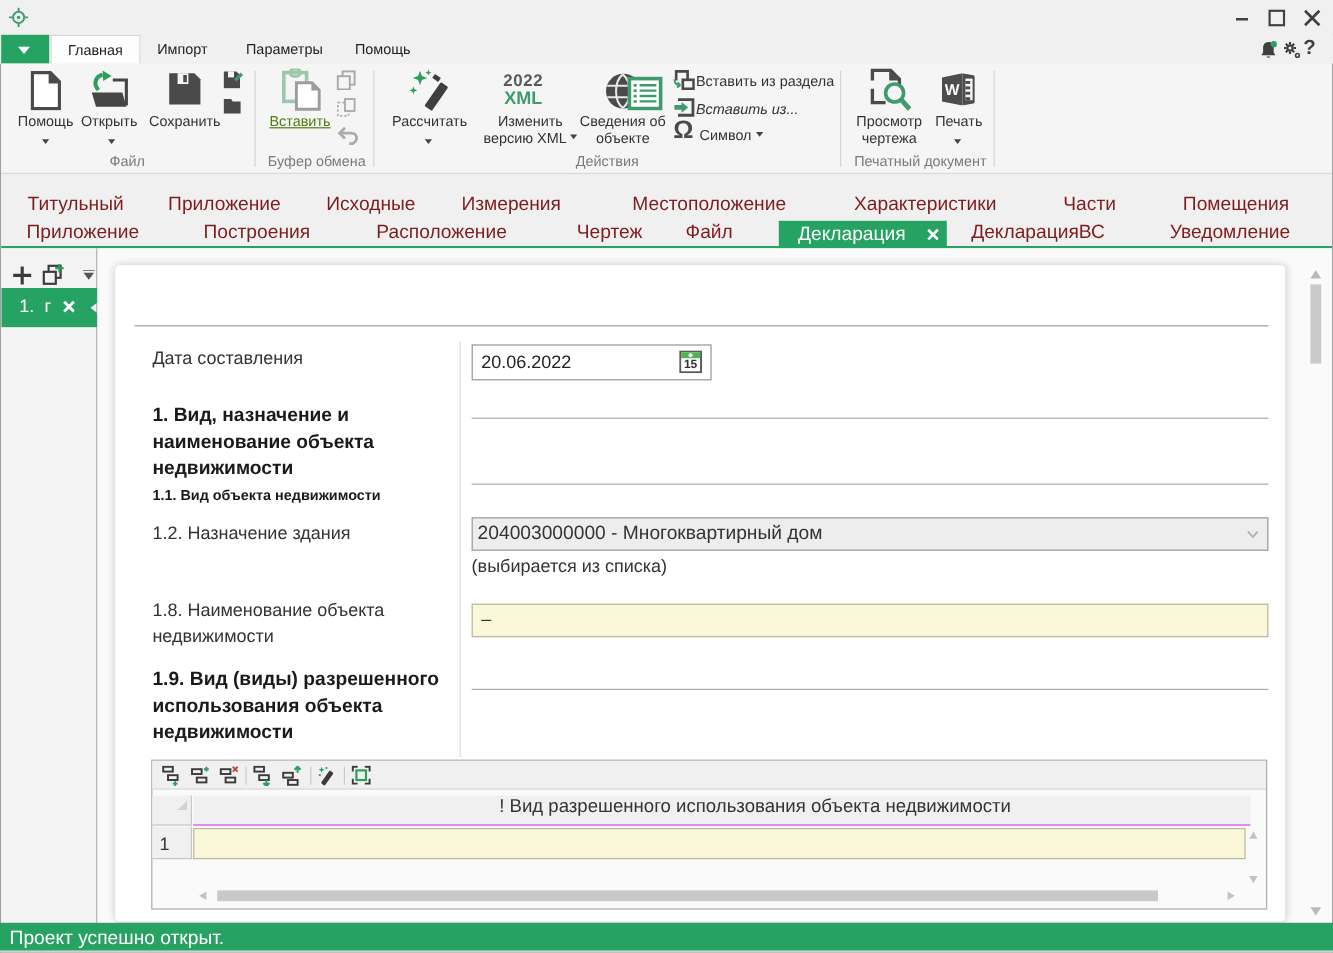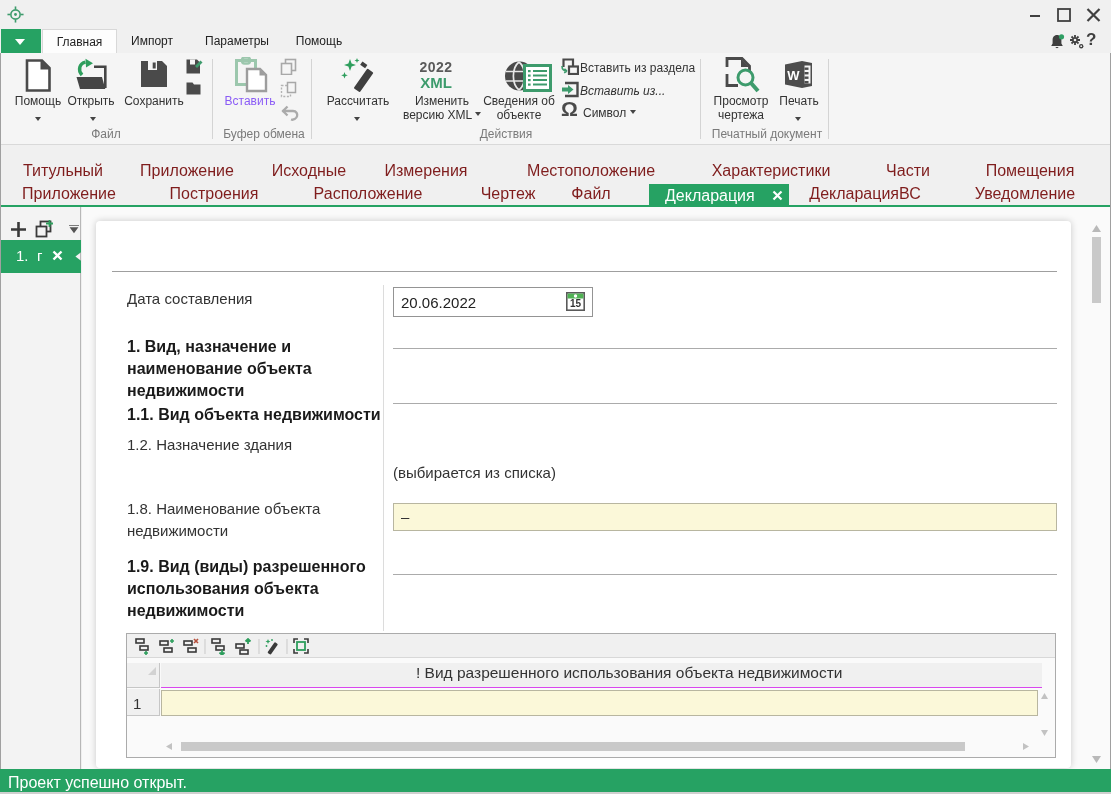--- a/index.html
+++ b/index.html
@@ -16,21 +16,21 @@
   .menurow { position:absolute; left:0; top:29px; width:100%; height:24px; background:#f0f0f0; }
   .appbtn { position:absolute; left:1px; top:0px; width:40px; height:24px; background:#26a263; }
   .appbtn:after { content:""; position:absolute; left:14px; top:10px; border:5px solid transparent; border-top:6px solid #fff; }
   .mtab { position:absolute; top:0; height:24px; font-size:12px; color:#222; display:flex; align-items:center; justify-content:center; }
   .mtab.active { background:#fdfdfd; border:1px solid #d8d8d8; border-bottom:none; }
 
   
   .ribbon { position:absolute; left:1px; top:53px; width:1109px; height:92px; background:#f5f5f5; border-bottom:1px solid #d9d9d9; }
   .rsep { position:absolute; top:6px; height:80px; width:1px; background:#d4d4d4; }
   .rlabel { position:absolute; font-size:12px; color:#333; text-align:center; }
-  .rlabel.dis { color:#8b5cf6; }
+  .rlabel.dis { color:#4d7c0f;text-decoration:underline; }
   .rgroup { position:absolute; font-size:12px; color:#7a7a7a; text-align:center; bottom:3px; }
   .drop { display:inline-block; width:0; height:0; border:3.5px solid transparent; border-top:4px solid #444; vertical-align:middle; }
 
   
   .sectabs { position:absolute; left:1px; top:146px; width:1109px; height:61px; background:#f0f0f0; }
   .greenline { position:absolute; left:0; top:59px; width:100%; height:2px; background:#26a263; }
   .stab { position:absolute; font-size:16px; color:#7f1d1d; white-space:nowrap; }
 
   
   .main { position:absolute; left:1px; top:207px; width:1109px; height:562px; background:#efefef; }
@@ -302,23 +302,29 @@
         <rect x="1.6" y="1.6" width="15.8" height="4.9" fill="#50b254"></rect>
         <circle cx="9.5" cy="4" r="1.7" fill="#fff"></circle>
         <text x="9.5" y="15" font-size="10" font-weight="bold" fill="#333" text-anchor="middle" font-family="Liberation Sans">15</text>
       </svg>
     </div>
 
     <div class="abs" style="left:31px;top:115px;font-size:16px;font-weight:bold;color:#1a1a1a;line-height:22px;">1. Вид, назначение и<br>наименование объекта<br>недвижимости</div>
     <div class="abs" style="left:297px;top:127px;width:664px;height:1px;background:#ababab;"></div>
     <div class="abs" style="left:297px;top:182px;width:664px;height:1px;background:#ababab;"></div>
 
-    <div class="abs" style="left:31px;top:185px;font-size:16px;font-weight:bold;color:#1a1a1a;">1.1. Вид объекта недвижимости</div>
+    <div class="abs" style="left:31px;top:185px;font-size:12px;font-weight:bold;color:#1a1a1a;">1.1. Вид объекта недвижимости</div>
 
     <div class="abs" style="left:31px;top:215px;font-size:15px;color:#333;">1.2. Назначение здания</div>
+    <div class="abs" style="left:297px;top:210px;width:664px;height:28px;border:1px solid #999;background:#ededed;">
+      <div style="position:absolute;left:4px;top:4px;font-size:16px;color:#333;">204003000000 - Многоквартирный дом</div>
+      <svg style="position:absolute;right:7px;top:10px;" width="10" height="7" viewBox="0 0 10 7">
+          <path d="M1 1 L5 5.5 L9 1" fill="none" stroke="#b0b0b0" stroke-width="1.5"></path>
+        </svg>
+    </div>
     <div class="abs" style="left:297px;top:243px;font-size:15px;color:#333;">(выбирается из списка)</div>
 
     <div class="abs" style="left:31px;top:277px;font-size:15px;color:#333;line-height:22px;">1.8. Наименование объекта<br>недвижимости</div>
     <div class="abs" style="left:297px;top:282px;width:664px;height:28px;border:1px solid #b8b6a0;background:#fbf8d9;">
       <div style="position:absolute;left:7px;top:4px;font-size:15px;color:#333;">–</div>
     </div>
 
     <div class="abs" style="left:31px;top:335px;font-size:16px;font-weight:bold;color:#1a1a1a;line-height:22px;">1.9. Вид (виды) разрешенного<br>использования объекта<br>недвижимости</div>
     <div class="abs" style="left:297px;top:353px;width:664px;height:1px;background:#ababab;"></div>
 

